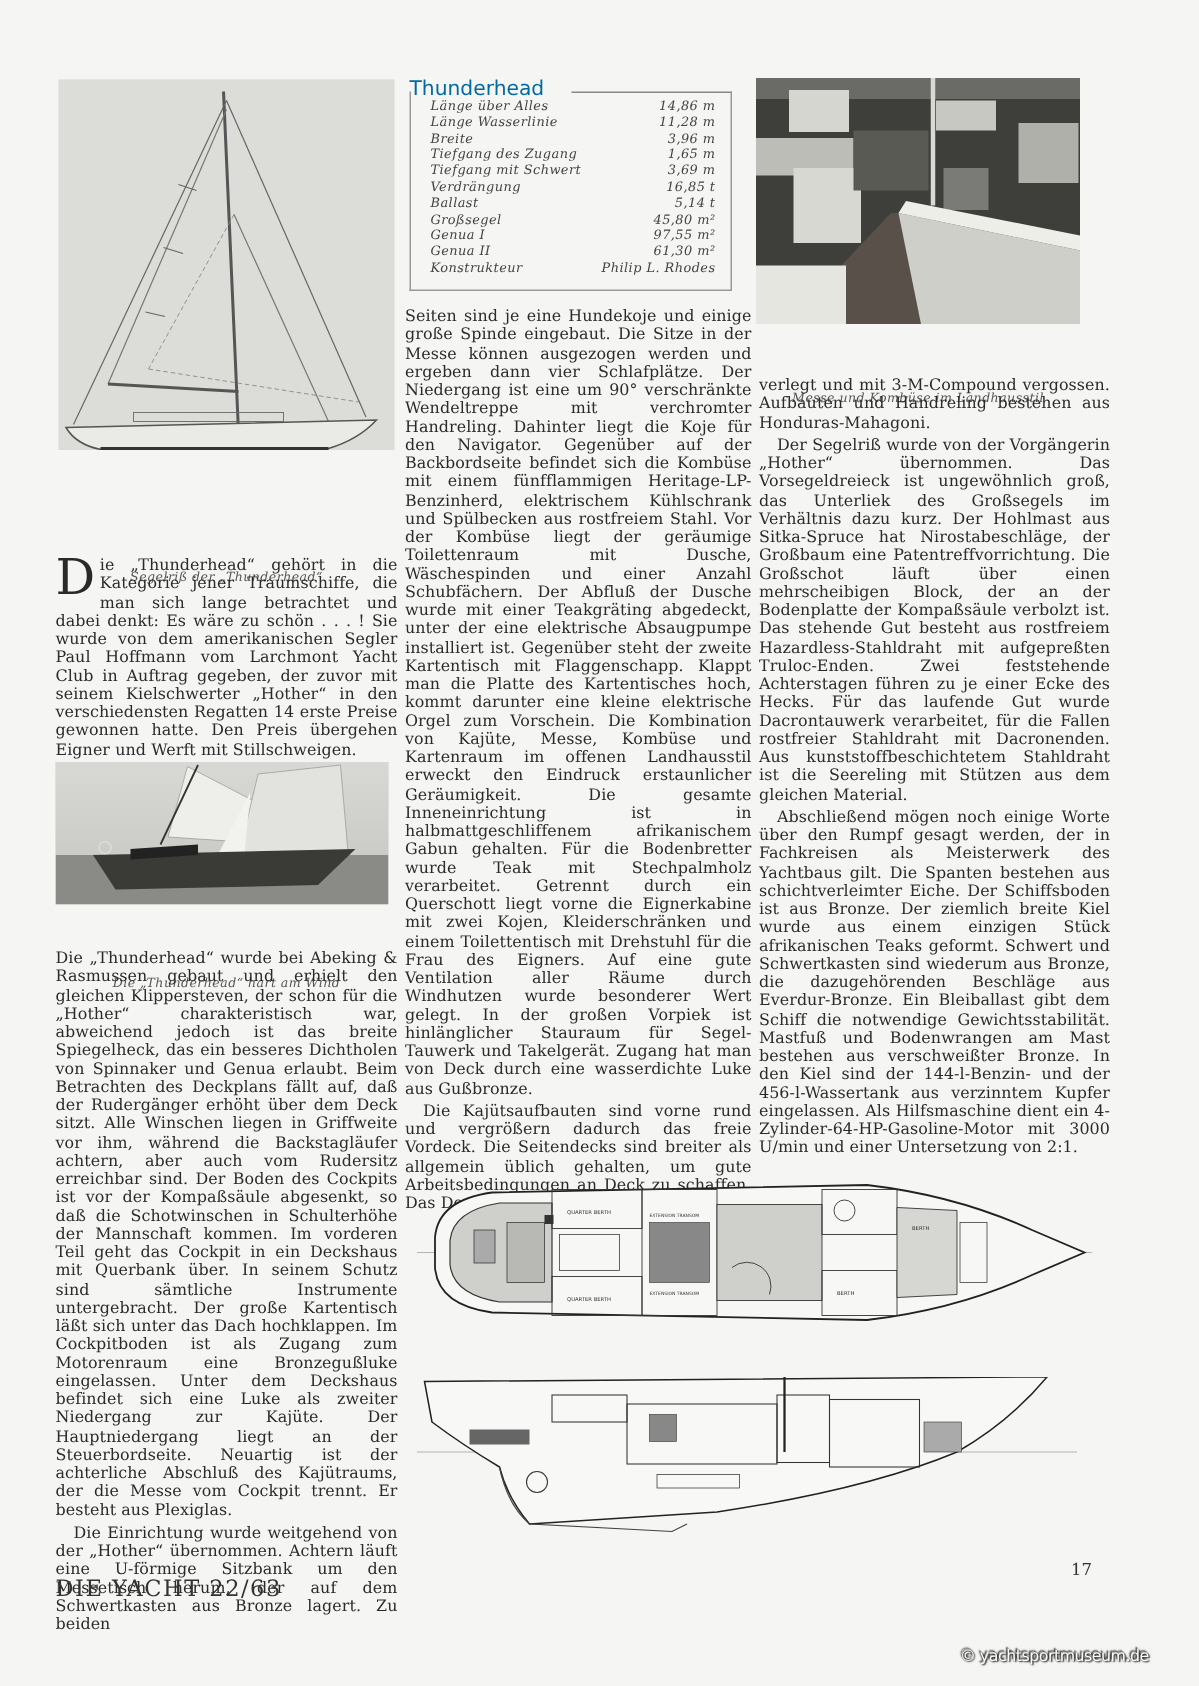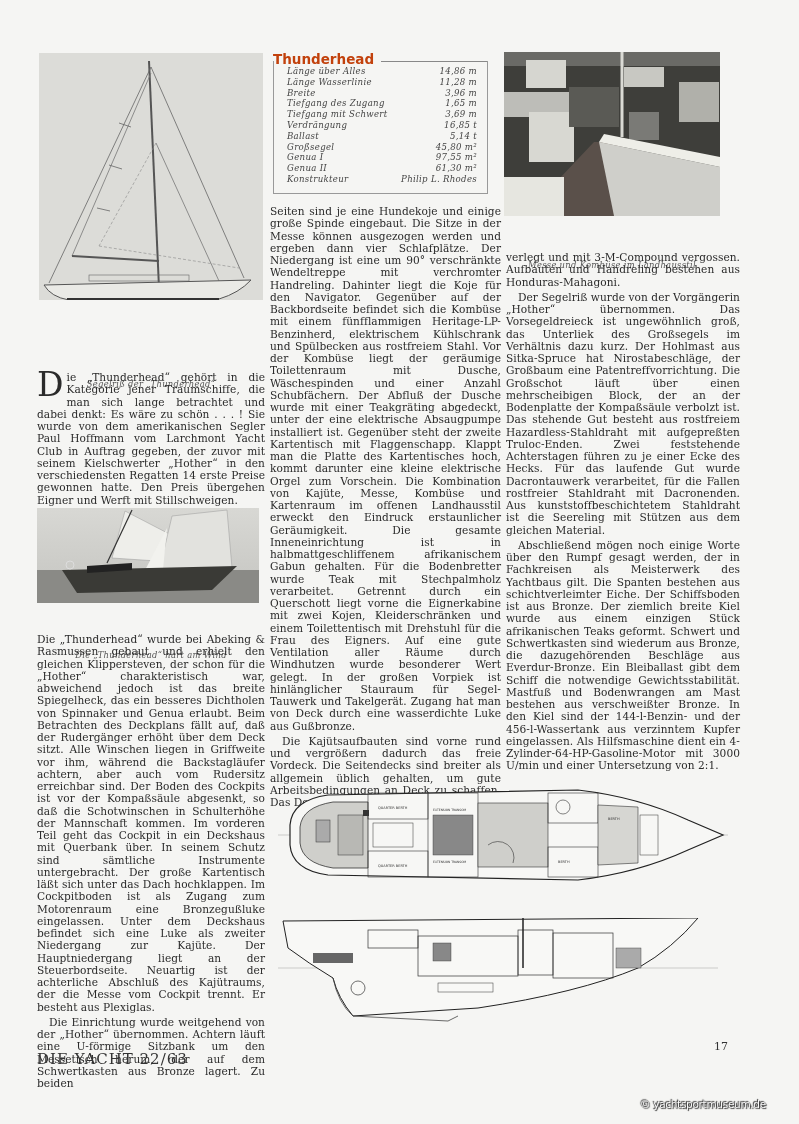--- a/index.html
+++ b/index.html
@@ -19,21 +19,21 @@
   .caption { position: absolute; font-style: italic; font-size: 8.4px; color: #555; text-align: center; letter-spacing: 0.3px; margin-top: 35px; }
 
   .figure { position: absolute; }
   .sailplan { left: 39px; top: 53px; width: 224px; height: 247px; background: #dcdcd8; }
   .sailing-photo { left: 37px; top: 508px; width: 222px; height: 95px; background: #cfcfcb; overflow: hidden; }
   .interior-photo { left: 504px; top: 52px; width: 216px; height: 164px; background: #4a4a46; overflow: hidden; }
   .deckplan { left: 278px; top: 785px; width: 450px; height: 125px; }
   .profile { left: 278px; top: 918px; width: 440px; height: 115px; }
 
   .specbox { position: absolute; left: 271px; top: 51px; width: 229px; height: 144px; }
-  .spec-title { position: absolute; left: 2px; top: 0; font-family: "DejaVu Sans", sans-serif; font-weight: bold; font-size: 13.5px; color: #c2410c; }
+  .spec-title { position: absolute; left: 2px; top: 0; font-family: "DejaVu Sans", sans-serif; font-weight: normal; font-size: 13.5px; color: #0369a1; }
   .spec-rule-top { position: absolute; left: 110px; right: 12px; top: 10px; border-top: 1px solid #888; }
   .spec-frame { position: absolute; left: 2px; top: 10px; width: 215px; height: 133px; border-left: 1px solid #999; border-right: 1px solid #999; border-bottom: 1px solid #999; }
   .spec-rows { position: absolute; left: 16px; top: 15px; width: 190px; }
   .spec-row { display: flex; justify-content: space-between; font-style: italic; font-size: 8.6px; line-height: 10.8px; color: #444; letter-spacing: 0.3px; gap: 40px; }
 
   .footer-left { position: absolute; left: 37px; top: 1050px; font-size: 15px; letter-spacing: 1px; color: #333; }
   .footer-right { position: absolute; left: 714px; top: 1040px; font-size: 11px; color: #333; }
   .watermark { position: absolute; left: 640px; top: 1098px; font-family: "DejaVu Sans", sans-serif; font-weight: normal; font-size: 10.5px; color: #fff; text-shadow: 0 0 1px #222, 1px 1px 1px #333, -1px -1px 1px #333; letter-spacing: -0.3px; }
 </style>
 </head>

